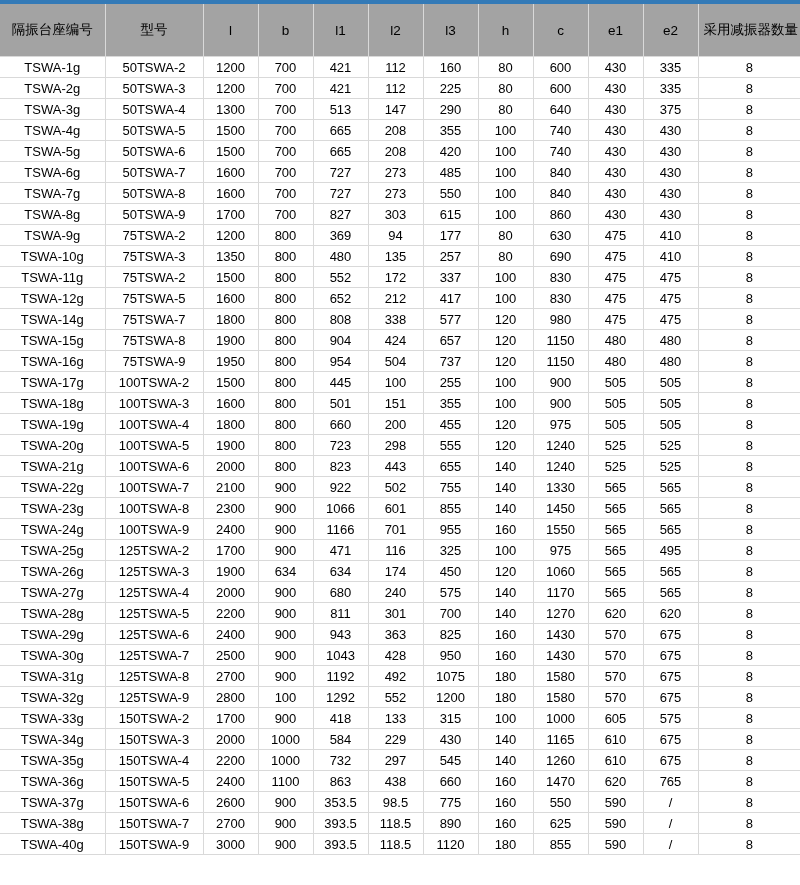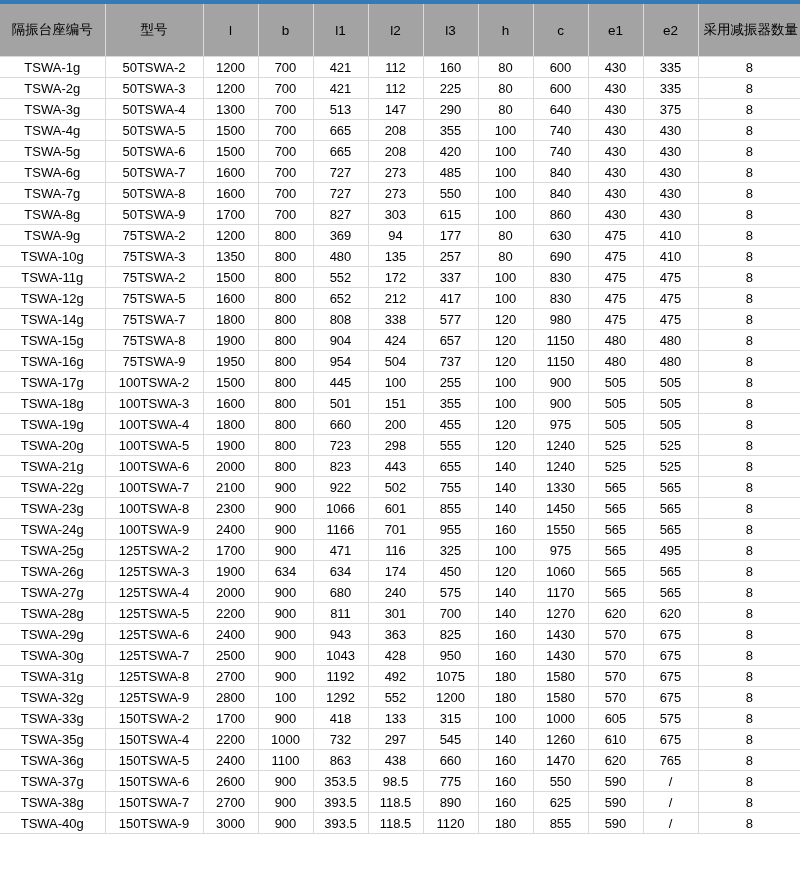--- a/index.html
+++ b/index.html
@@ -522,20 +522,34 @@
           <td>418</td>
           <td>133</td>
           <td>315</td>
           <td>100</td>
           <td>1000</td>
           <td>605</td>
           <td>575</td>
           <td>8</td>
         </tr>
         <tr>
+          <td>TSWA-34g</td>
+          <td>150TSWA-3</td>
+          <td>2000</td>
+          <td>1000</td>
+          <td>584</td>
+          <td>229</td>
+          <td>430</td>
+          <td>140</td>
+          <td>1165</td>
+          <td>610</td>
+          <td>675</td>
+          <td>8</td>
+        </tr>
+        <tr>
           <td>TSWA-35g</td>
           <td>150TSWA-4</td>
           <td>2200</td>
           <td>1000</td>
           <td>732</td>
           <td>297</td>
           <td>545</td>
           <td>140</td>
           <td>1260</td>
           <td>610</td>

